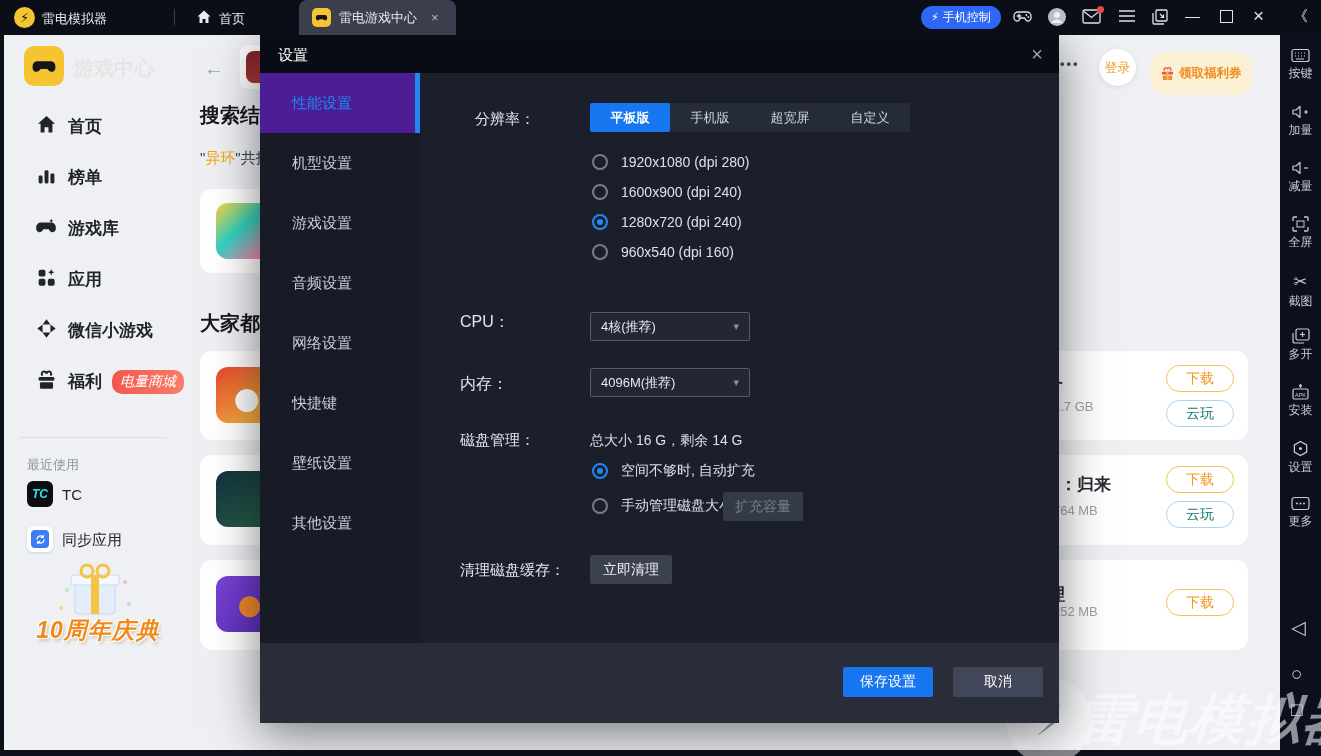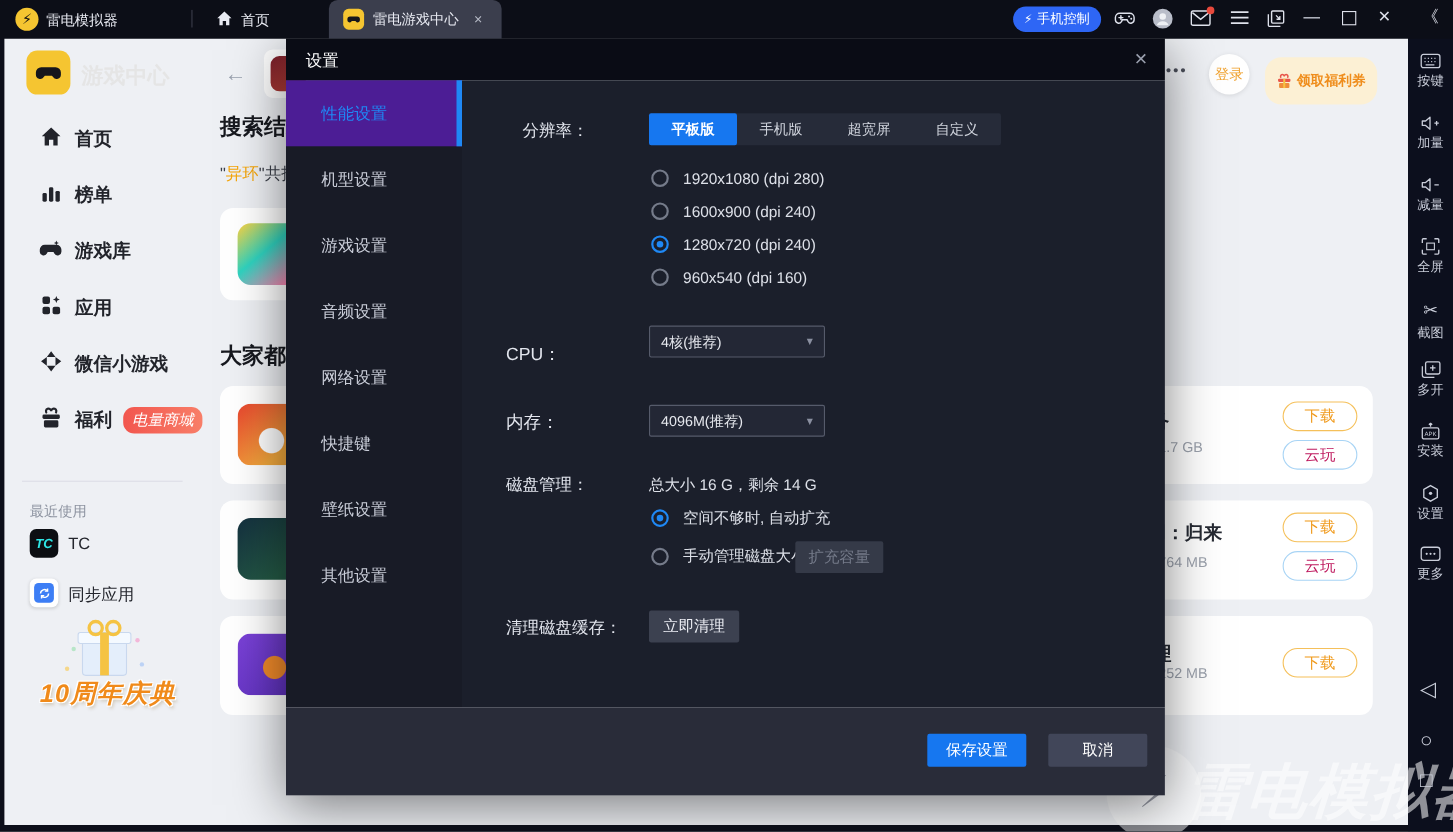--- a/index.html
+++ b/index.html
@@ -45,21 +45,21 @@
   .h1 { font-size:20px; font-weight:bold; color:#17191f; }
   .subline { font-size:15px; color:#3c404a; }
   .kw { color:#f5a50a; }
   .row-card { background:#fff; border-radius:12px; }
   .g-icon { width:56px; height:56px; border-radius:12px; }
   .frag { font-size:17px; font-weight:600; color:#262a33; }
   .size-txt { font-size:13px; color:#9ba1ac; }
   .pill { width:68px; height:27px; border-radius:14px; background:#fff; font-size:14px;
     display:flex; align-items:center; justify-content:center; }
   .pill.dl { border:1.5px solid #f5c05a; color:#f09a1c; }
-  .pill.cloud { border:1.5px solid #a8d4f5; color:#be185d; }
+  .pill.cloud { border:1.5px solid #a8d4f5; color:#0f766e; }
   .login-circle { width:37px; height:37px; border-radius:50%; background:#fff; box-shadow:0 1px 5px rgba(0,0,0,.10);
     display:flex; align-items:center; justify-content:center; color:#f0a12d; font-size:13px; }
   .coupon { height:43px; border-radius:15px; background:#fcf0d4; display:flex; align-items:center; gap:4px;
     padding:0 10px; color:#ef8d1c; font-size:12.5px; font-weight:600; }
   .watermark { color:rgba(255,255,255,.55); font-size:54px; font-weight:bold; font-style:italic;
     letter-spacing:2px; transform:skewX(-4deg); z-index:6; white-space:nowrap; }
   .wm-circle { width:86px; height:86px; border-radius:50%; background:rgba(255,255,255,.5); z-index:6;
     display:flex; align-items:center; justify-content:center; color:rgba(120,124,138,.8); font-size:40px; }
 
   
@@ -437,21 +437,21 @@
   <div class="abs" style="left:592px;top:214px;display:flex;align-items:center;gap:13px;z-index:12;">
     <span class="radio sel"></span>
     <span class="radio-label">1280x720 (dpi 240)</span>
   </div>
   <div class="abs" style="left:592px;top:244px;display:flex;align-items:center;gap:13px;z-index:12;">
     <span class="radio"></span>
     <span class="radio-label">960x540 (dpi 160)</span>
   </div>
 
   <div class="abs f-label" style="left:460px;top:312px;font-size:16px;">CPU：</div>
-  <div class="abs dropdown" style="left:590px;top:296px;">
+  <div class="abs dropdown" style="left:590px;top:312px;">
     <span>4核(推荐)</span>
     <span class="chev">▾</span>
   </div>
 
   <div class="abs f-label" style="left:460px;top:374px;font-size:16px;">内存：</div>
   <div class="abs dropdown" style="left:590px;top:368px;">
     <span>4096M(推荐)</span>
     <span class="chev">▾</span>
   </div>
 

